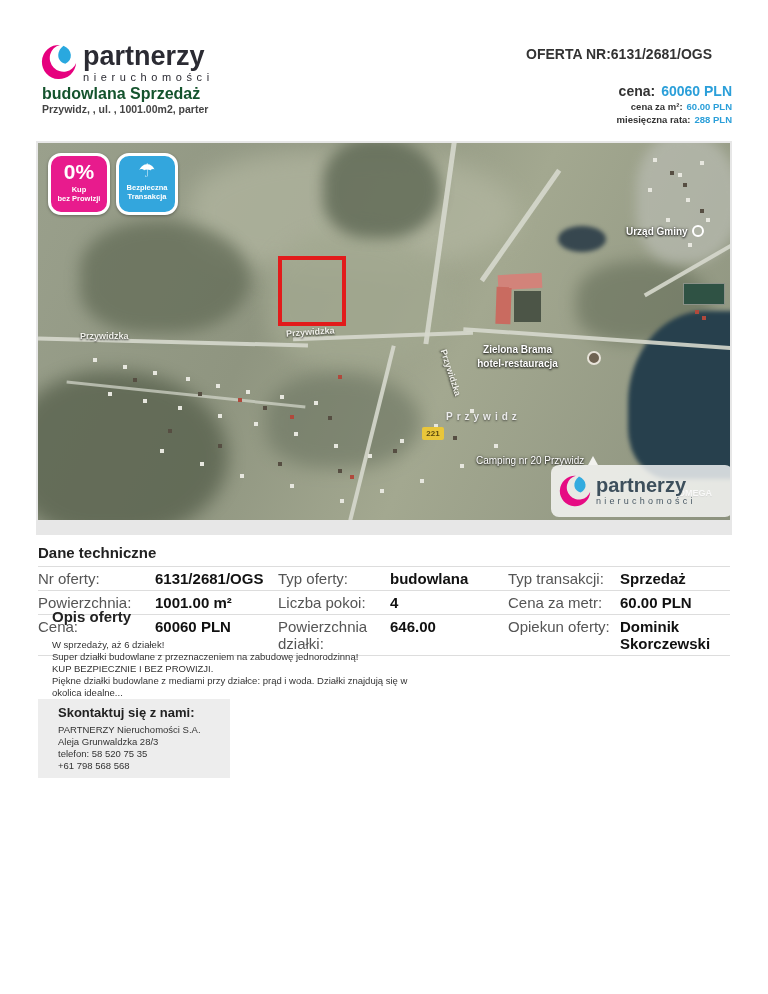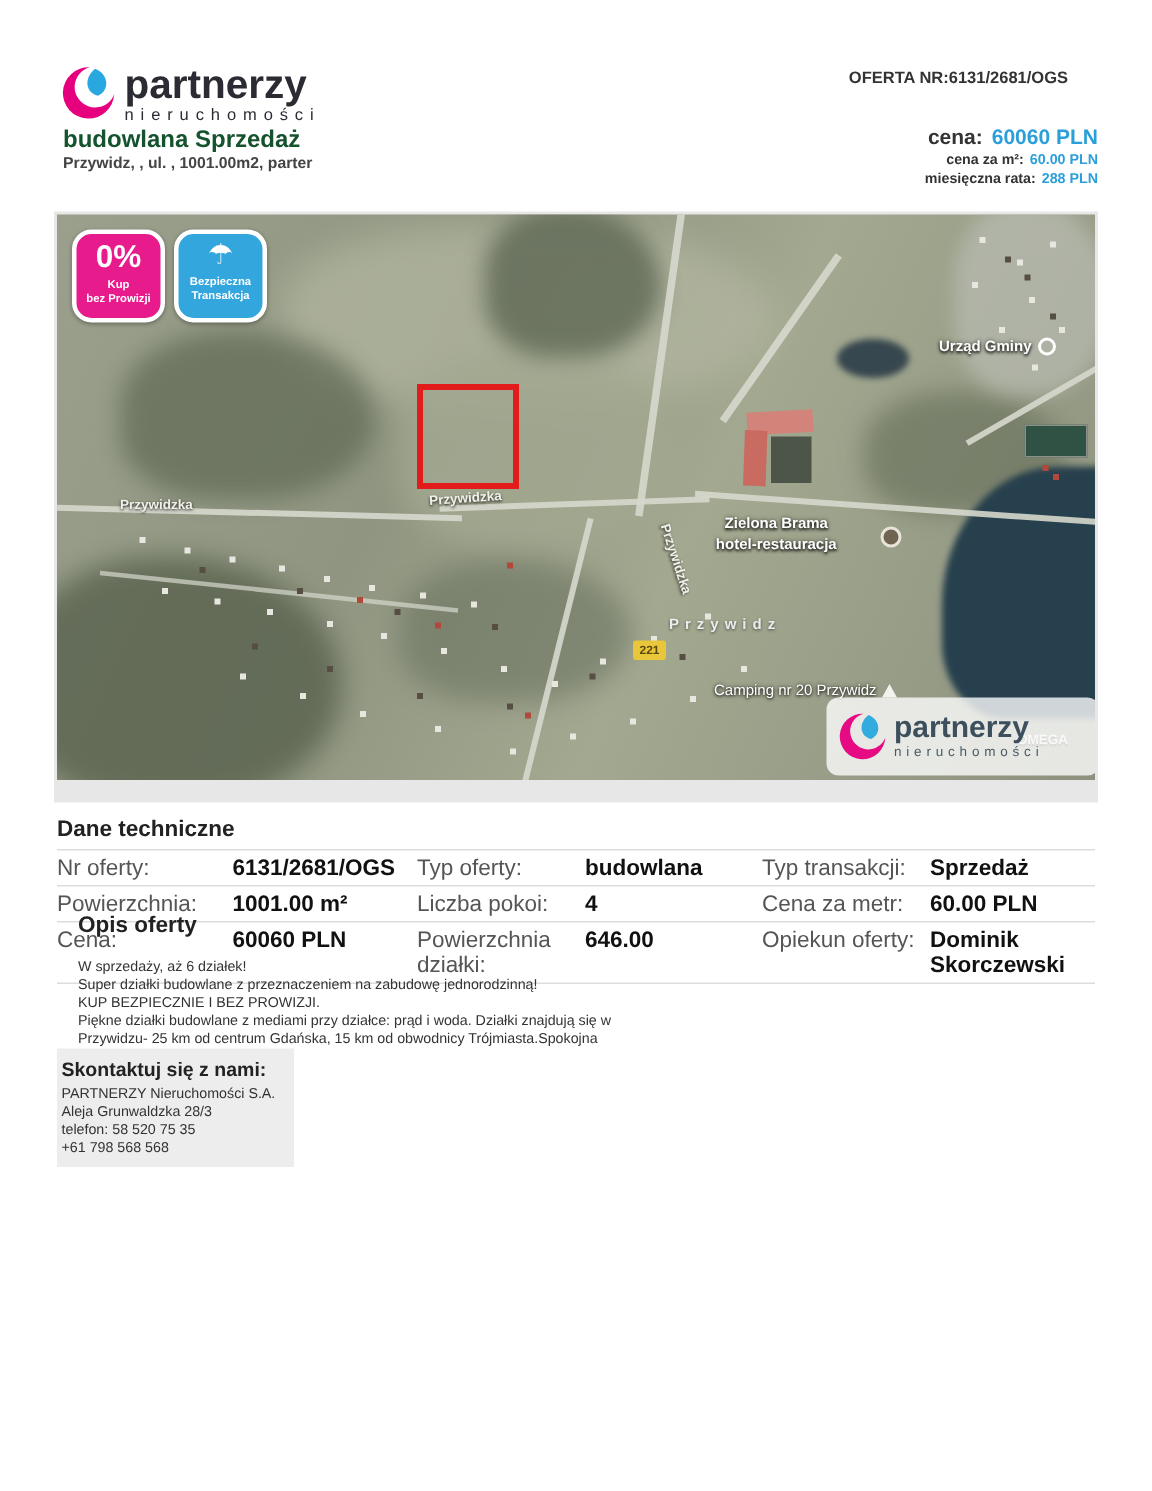--- a/index.html
+++ b/index.html
@@ -5,21 +5,21 @@
   html,body{margin:0;padding:0;background:#fff;}
   .page{position:relative;width:768px;height:810px;background:#fff;overflow:hidden;
         font-family:"Liberation Sans",sans-serif;color:#222;}
 
   
   .logo{position:absolute;left:41px;top:44px;display:flex;align-items:flex-start;}
   .logo svg{width:36px;height:36px;}
   .logo-text{margin-left:6px;}
   .logo-name{font-size:27px;font-weight:bold;color:#2b2b33;line-height:24px;letter-spacing:0px;}
   .logo-sub{font-size:11px;color:#2b2b33;letter-spacing:4.6px;margin-top:3px;}
-  .offer-number{position:absolute;right:56px;top:46px;font-size:11px;font-weight:bold;color:#333;}
+  .offer-number{position:absolute;right:56px;top:46px;font-size:14px;font-weight:bold;color:#333;}
   .title{position:absolute;left:42px;top:85px;font-size:16px;font-weight:bold;color:#14532d;}
   .subtitle{position:absolute;left:42px;top:103px;font-size:10.5px;font-weight:bold;color:#444;}
   .price-block{position:absolute;right:36px;top:83px;text-align:right;}
   .price-main{font-size:14px;font-weight:bold;color:#333;}
   .price-main .val{color:#2b9fd9;margin-left:6px;}
   .price-line{font-size:9.5px;font-weight:bold;color:#333;margin-top:2px;}
   .price-line .val{color:#2b9fd9;margin-left:4px;}
 
   
   .map-frame{position:absolute;left:36px;top:141px;width:696px;height:394px;background:#e7e7e7;}
@@ -107,21 +107,21 @@
             font-size:15px;padding:3px 0;border-top:1px solid #ddd;}
   .tech-row:last-child{border-bottom:1px solid #ddd;}
   .t-label{color:#555;}
   .t-value{font-weight:bold;color:#111;}
 
   
   .desc{position:absolute;left:52px;top:608px;width:692px;}
   .desc-lines{margin-top:14px;font-size:9.5px;color:#333;line-height:12px;}
 
   
-  .contact{position:absolute;left:38px;top:699px;width:152px;background:#ededed;padding:6px 3px;}
+  .contact{position:absolute;left:38px;top:699px;width:152px;background:#ededed;padding:6px 20px;}
   .contact-heading{font-size:13px;font-weight:bold;color:#222;margin-bottom:4px;}
   .contact-line{font-size:9.5px;color:#333;line-height:12px;}
 
   
   .footer{position:absolute;left:0;top:944px;width:768px;text-align:center;font-size:8px;color:#555;}
 </style>
 </head>
 <body>
 
 <div class="page">
@@ -256,21 +256,20 @@
     </div>
   </div>
 
   <div class="desc">
     <div class="sec-heading">Opis oferty</div>
     <div class="desc-lines">
       <div>W sprzedaży, aż 6 działek!</div>
       <div>Super działki budowlane z przeznaczeniem na zabudowę jednorodzinną!</div>
       <div>KUP BEZPIECZNIE I BEZ PROWIZJI.</div>
       <div>Piękne działki budowlane z mediami przy działce: prąd i woda. Działki znajdują się w</div>
-      <div>Przywidzu- 25 km od centrum Gdańska, 15 km od obwodnicy Trójmiasta.Spokojna</div>
       <div>okolica idealne...</div>
     </div>
   </div>
 
   <div class="contact">
     <div class="contact-heading">Skontaktuj się z nami:</div>
     <div class="contact-line">PARTNERZY Nieruchomości S.A.</div>
     <div class="contact-line">Aleja Grunwaldzka 28/3</div>
     <div class="contact-line">telefon: 58 520 75 35</div>
     <div class="contact-line">+61 798 568 568</div>

